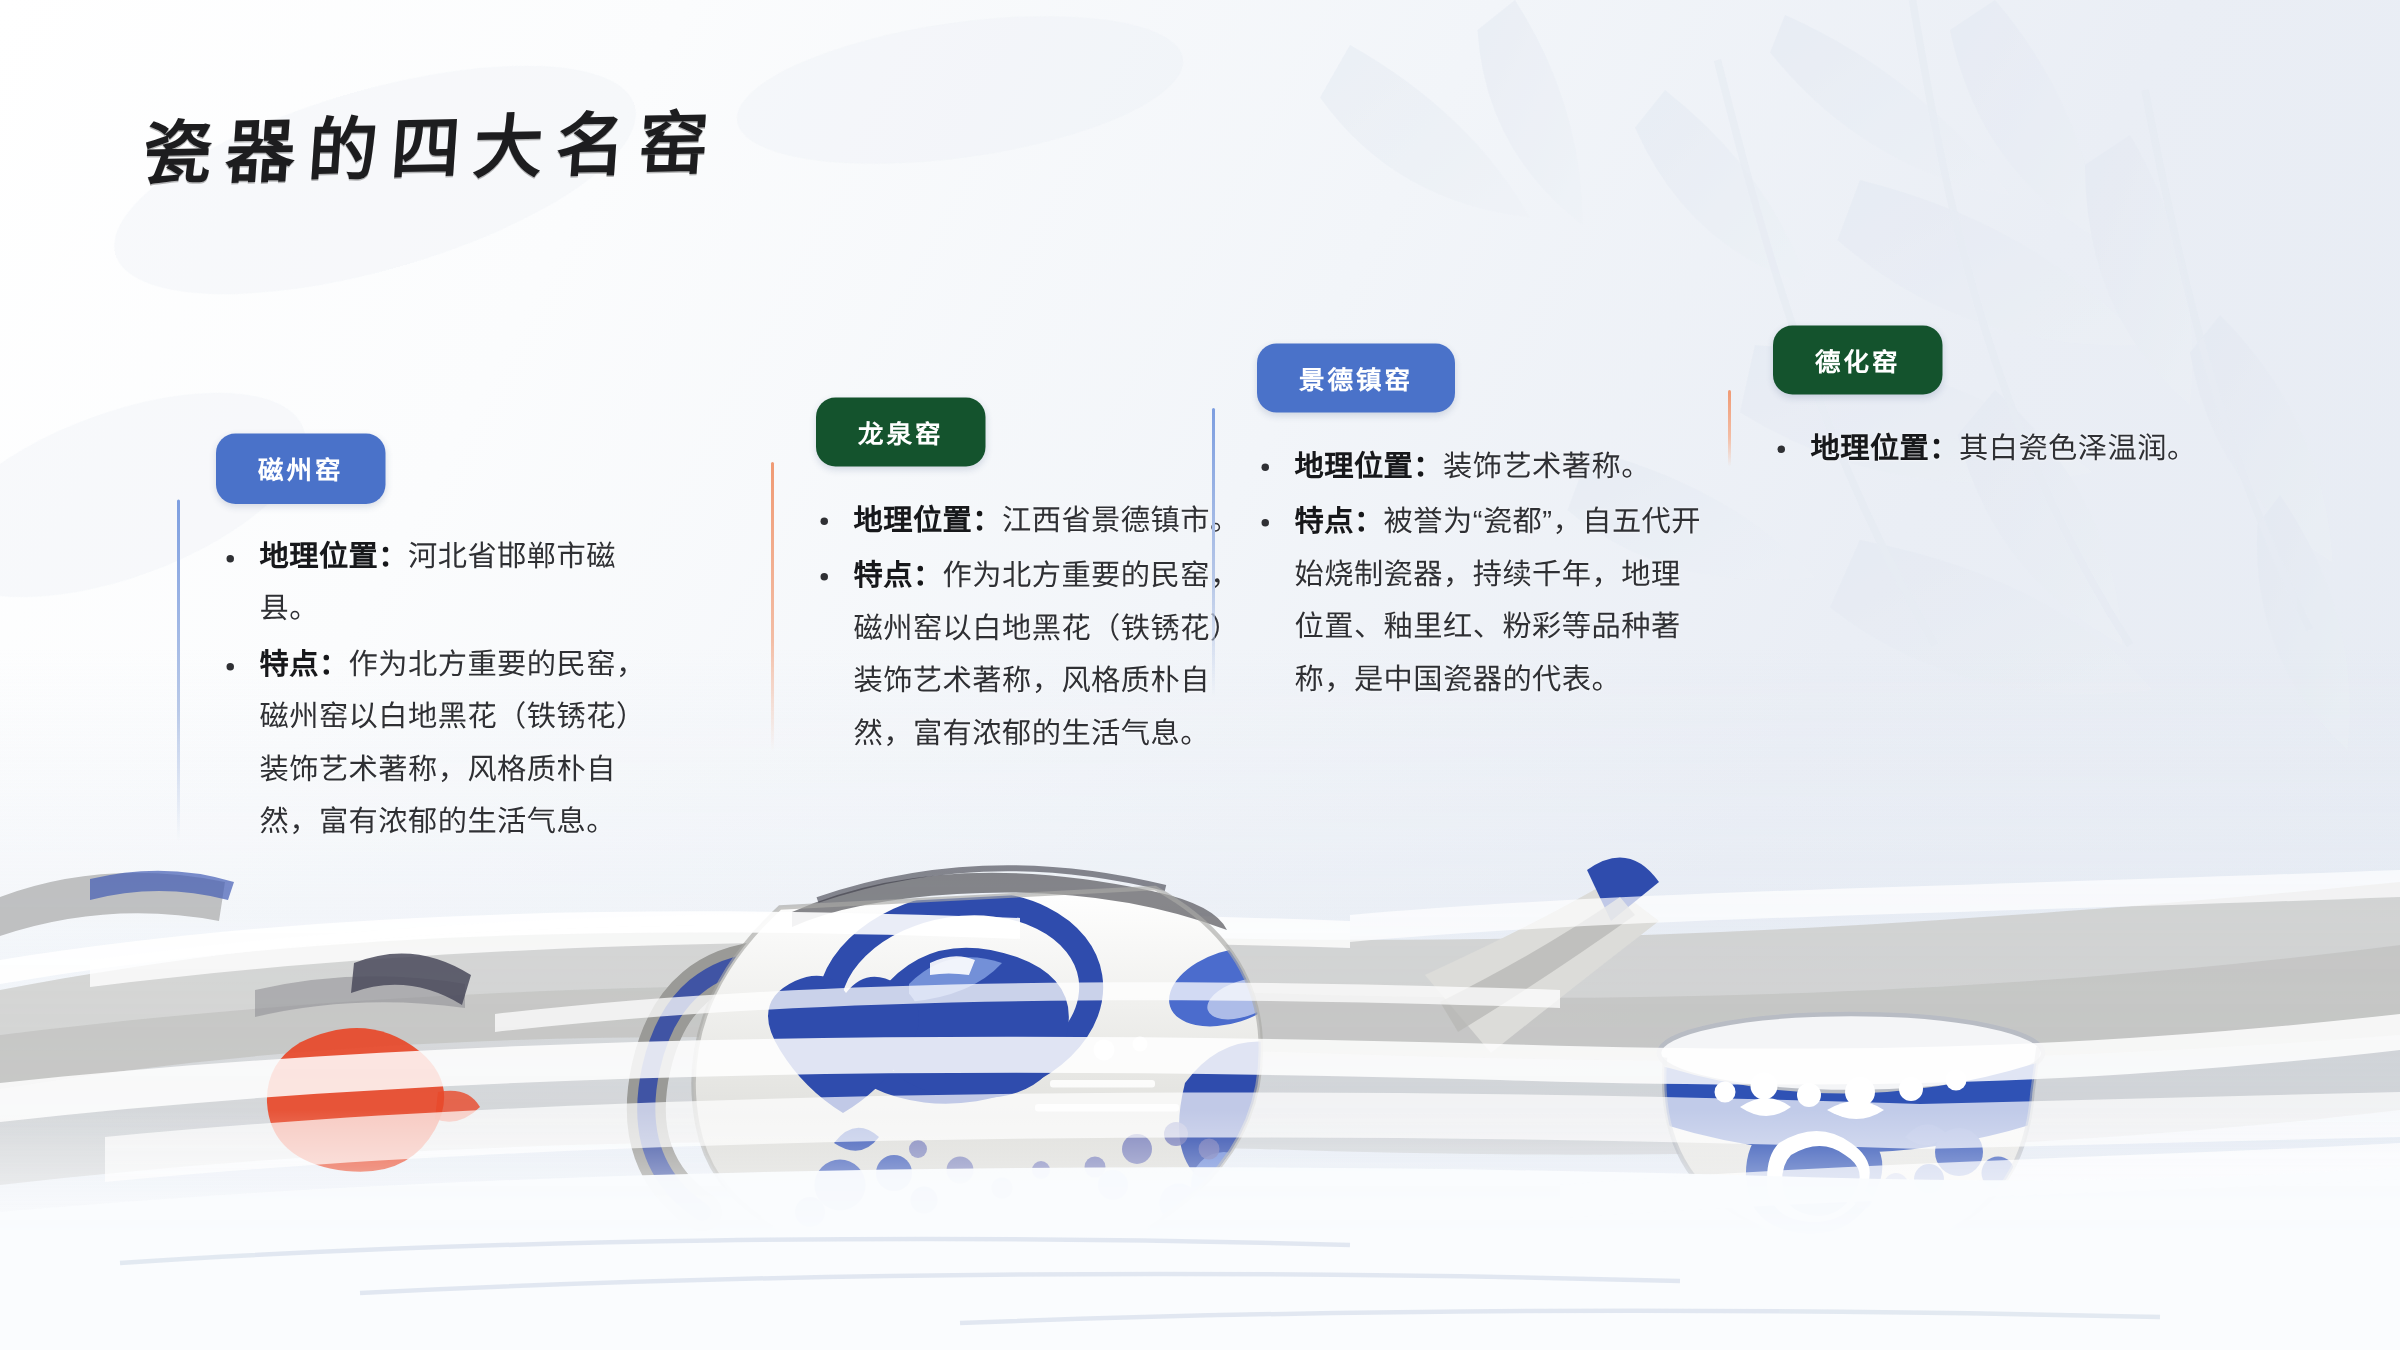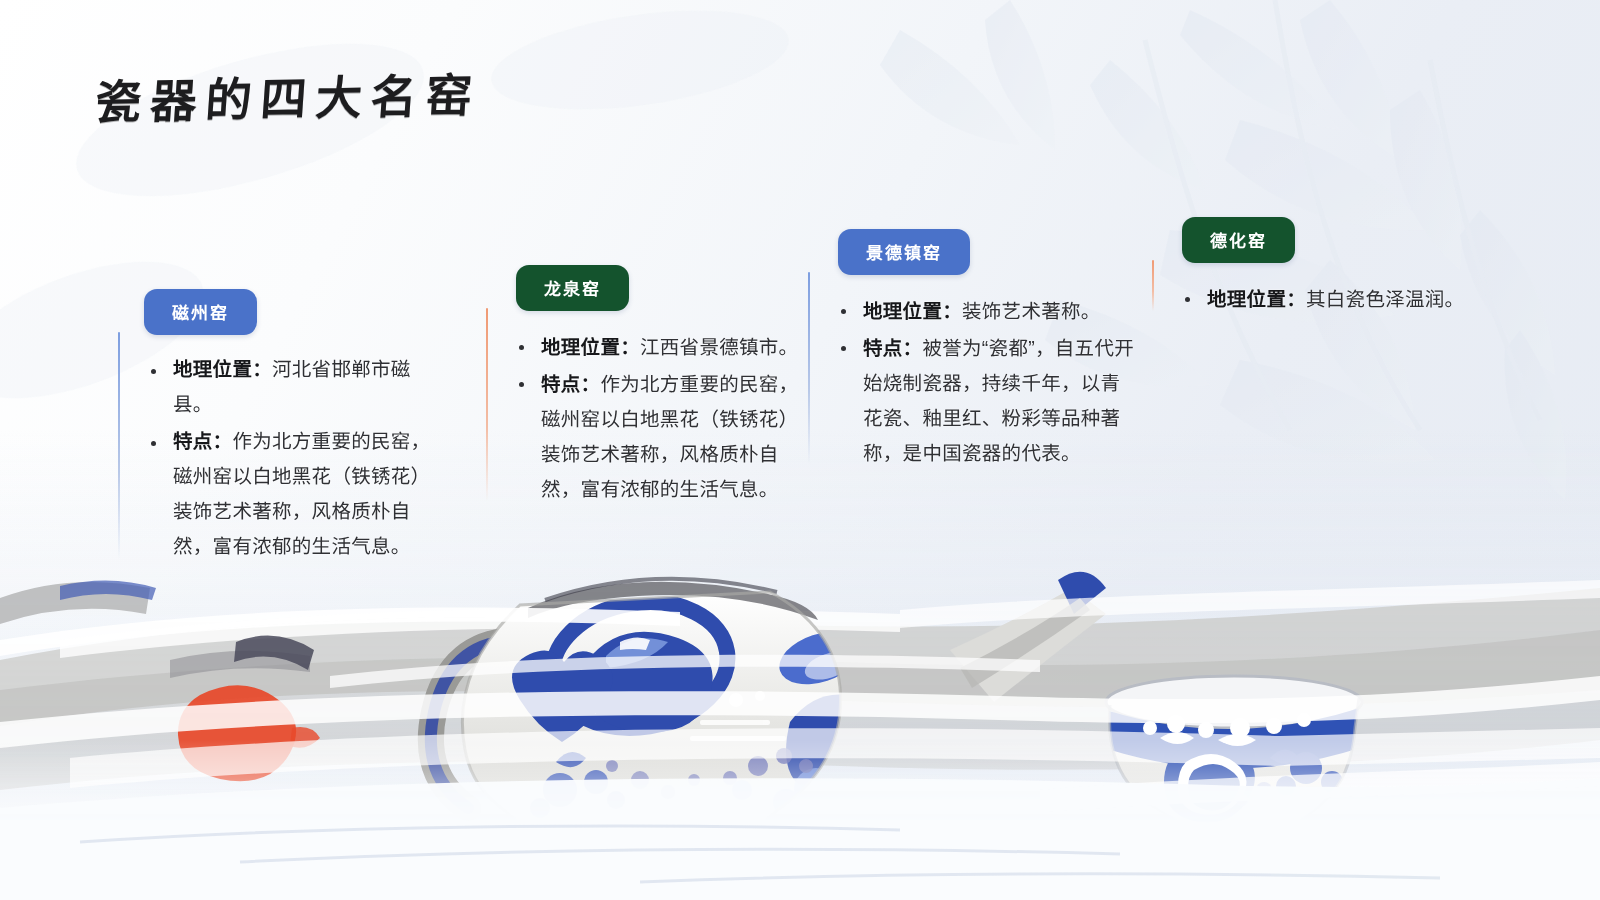--- a/index.html
+++ b/index.html
@@ -71,21 +71,21 @@
     text-shadow:0 0 2px rgba(255,255,255,.9);
   }
   ul.pts li .dot{
     position:absolute;left:7px;top:15px;
     width:5px;height:5px;border-radius:50%;background:#2f3034;
   }
   ul.pts li b{font-weight:700;color:#17181b;}
 
   
   #card-cizhou    {left:118px; top:252px; width:330px;font-family:Liberation Mono, monospace;}
-  #card-longquan  {left:450px; top:228px; width:330px;padding-left:36px;}
+  #card-longquan  {left:478px; top:228px; width:330px;padding-left:36px;}
   #card-jingdezhen{left:808px; top:192px; width:330px;}
   #card-dehua     {left:1152px;top:180px; width:330px;}
 
   #card-cizhou    .badge{margin-left:26px;}
   #card-longquan  .badge{margin-left:30px;}
   #card-jingdezhen.badge,#card-jingdezhen .badge{margin-left:30px;}
   #card-dehua     .badge{margin-left:30px;}
 
   
   #art{position:absolute;left:0;top:490px;width:1600px;height:410px;}
@@ -181,21 +181,21 @@
     <div class="badge badge-blue">景德镇窑</div>
     <div class="body">
       <div class="rail rail-blue"></div>
       <ul class="pts">
         <li>
           <span class="dot"></span>
           <b>地理位置：</b><span>装饰艺术著称。</span>
         </li>
         <li>
           <span class="dot"></span>
-          <b>特点：</b><span>被誉为“瓷都”，自五代开始烧制瓷器，持续千年，以青花瓷、釉里红、粉彩等品种著称，是中国瓷器的代表。</span>
+          <b>特点：</b><span>被誉为“瓷都”，自五代开始烧制瓷器，持续千年，地理位置、釉里红、粉彩等品种著称，是中国瓷器的代表。</span>
         </li>
       </ul>
     </div>
   </div>
 
   <div class="card" id="card-dehua">
     <div class="badge badge-orange">德化窑</div>
     <div class="body">
       <div class="rail rail-orange"></div>
       <ul class="pts">

